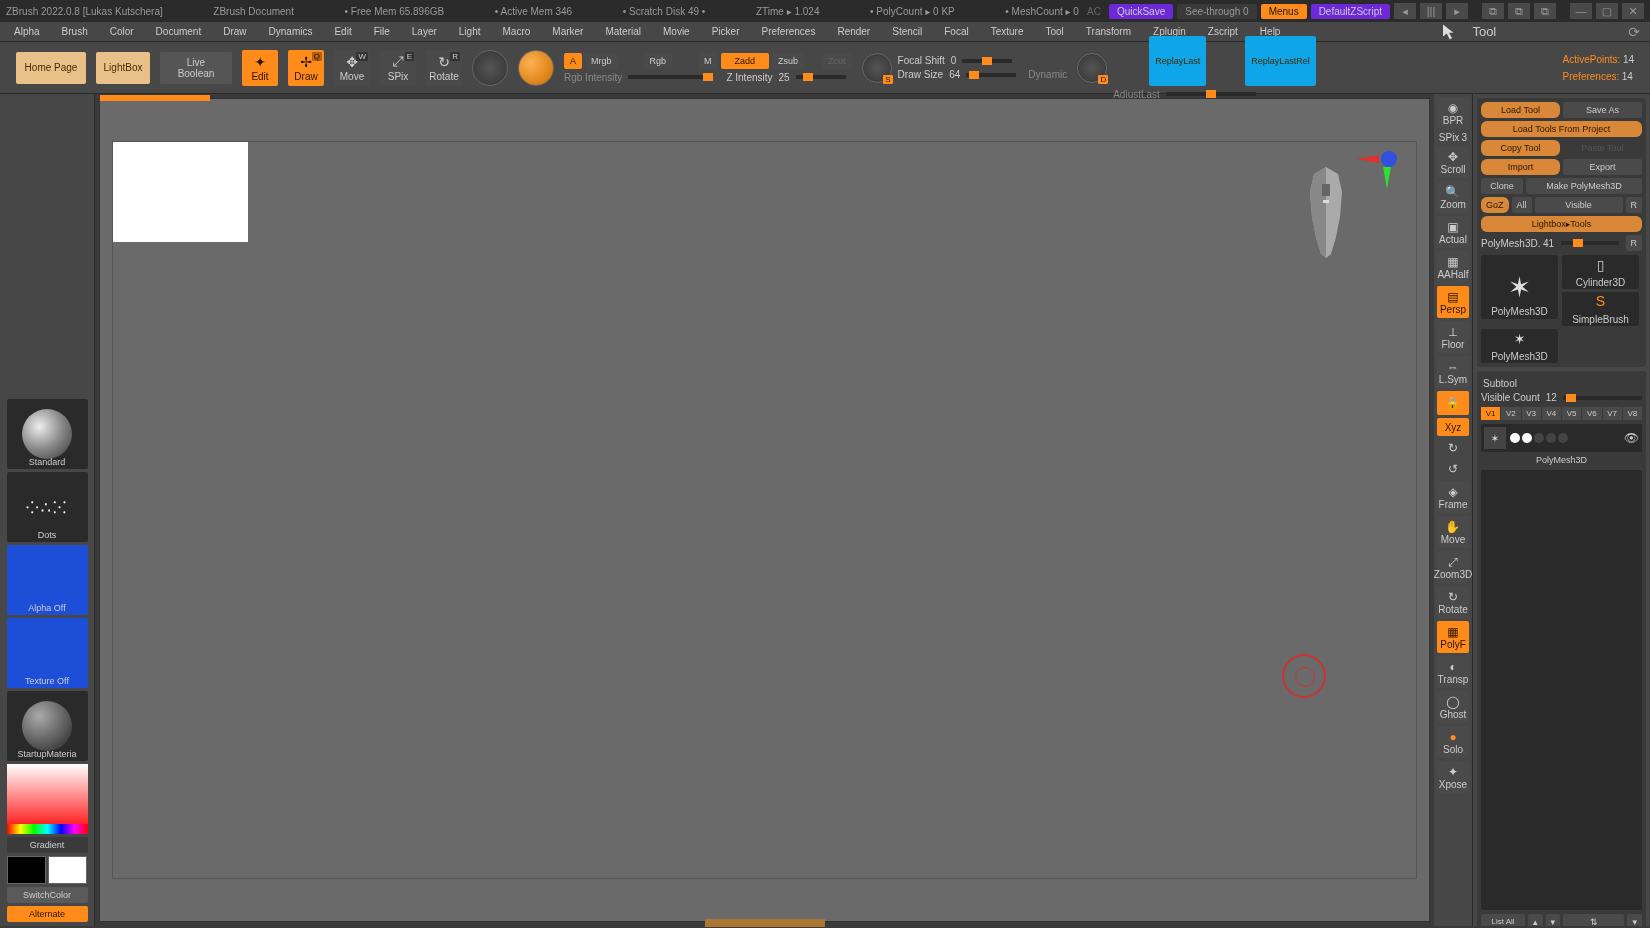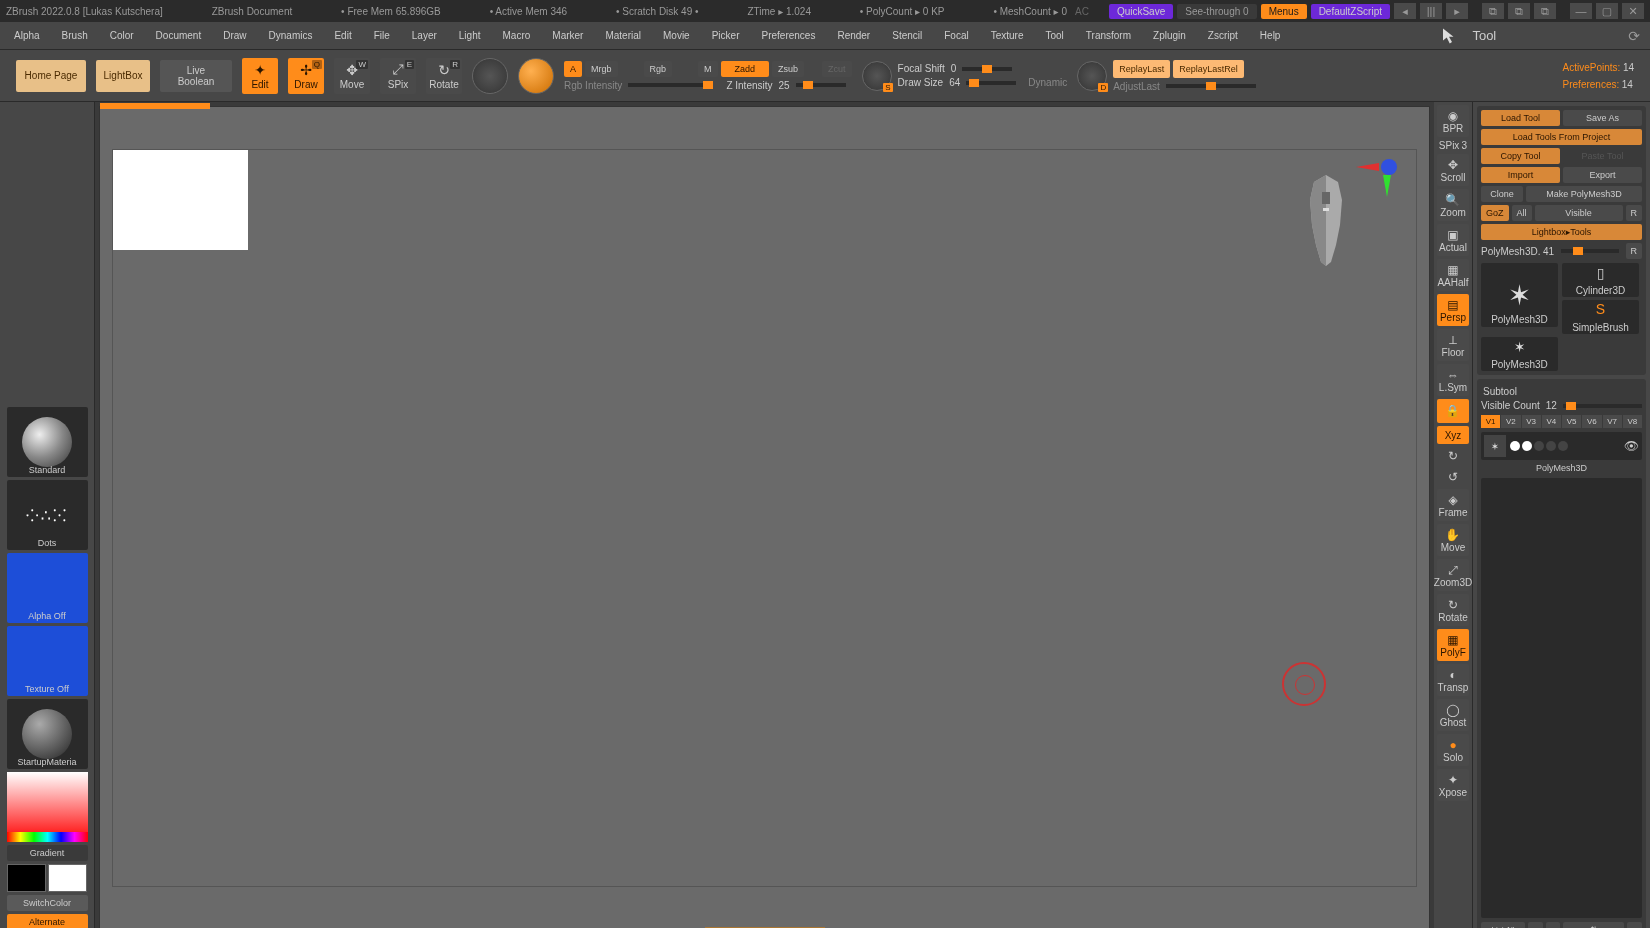--- a/index.html
+++ b/index.html
@@ -8,21 +8,21 @@
 
 .titlebar { height: 22px; background: #2b2b2b; display: flex; align-items: center; padding: 0 6px; gap: 8px; color: #999; position: relative; }
 .titlebar .info { display: flex; gap: 10px; flex: 1; justify-content: space-between; }
 .titlebar .right-controls { display: flex; gap: 4px; align-items: center; }
 .tb-btn { background: #4a4a4a; padding: 2px 8px; border-radius: 2px; cursor: pointer; }
 .tb-btn.orange { background: #ff8c1a; color: #1a1a1a; }
 .tb-btn.dark { background: #6d28d9; color: #ccc; }
 .win-btn { width: 22px; height: 16px; background: #4a4a4a; display: flex; align-items: center; justify-content: center; cursor: pointer; font-size: 11px; }
 
 
-.menubar { height: 28px; background: #474747; display: flex; align-items: center; padding: 0 4px; gap: 2px; border-bottom: 1px solid #2a2a2a; }
+.menubar { height: 20px; background: #474747; display: flex; align-items: center; padding: 0 4px; gap: 2px; border-bottom: 1px solid #2a2a2a; }
 .menu-item { padding: 3px 10px; cursor: pointer; color: #ccc; }
 .menubar .spacer { flex: 1; }
 .cursor-icon { width: 18px; height: 18px; margin-right: 6px; color: #ddd; }
 .tool-label { font-size: 13px; color: #ccc; margin-left: 6px; }
 .history-icon { color: #999; font-size: 14px; margin-right: 6px; }
 
 
 .shelf { height: 52px; background: #474747; display: flex; align-items: center; padding: 4px 16px; gap: 10px; border-bottom: 1px solid #2a2a2a; }
 .shelf-btn { background: #e8c088; color: #4a2a00; padding: 8px 8px; border-radius: 2px; cursor: pointer; font-size: 10px; text-align: center; height: 32px; display: flex; align-items: center; justify-content: center; }
 .shelf-btn.gray { background: #5a5a5a; color: #ccc; }
@@ -34,21 +34,21 @@
 .curve-circle.orange { background: radial-gradient(circle at 35% 35%, #ffb050, #cc6d00); }
 .small-btn { background: #4a4a4a; padding: 3px 6px; border-radius: 2px; cursor: pointer; color: #ccc; font-size: 9px; }
 .small-btn.orange { background: #ff8c1a; color: #2a1500; }
 .small-btn.disabled { color: #666; }
 .slider-group { display: flex; flex-direction: column; gap: 3px; }
 .slider-row { display: flex; align-items: center; gap: 6px; color: #ccc; }
 .slider-track { width: 80px; height: 4px; background: #2a2a2a; position: relative; }
 .slider-thumb { position: absolute; width: 10px; height: 8px; background: #ff8c1a; top: -2px; transform: translateX(-50%); }
 .stats { color: #ff8c1a; font-size: 9px; }
 .stats .val { color: #ccc; }
-.replay-btn { background: #fdba74; color: #4a2a00; padding: 4px 6px; border-radius: 2px; cursor: pointer; font-size: 9px; }
+.replay-btn { background: #0ea5e9; color: #4a2a00; padding: 20px 6px; border-radius: 2px; cursor: pointer; font-size: 9px; margin-left: 36px; }
 
 
 .main { display: flex; height: calc(928px - 22px - 22px - 52px); }
 
 
 .left-sidebar { width: 95px; background: #474747; padding: 4px; display: flex; flex-direction: column; gap: 3px; border-right: 1px solid #2a2a2a; justify-content: flex-end; }
 .thumb { width: 81px; height: 70px; background: #2a2a2a; border-radius: 2px; display: flex; flex-direction: column; align-items: center; justify-content: center; position: relative; margin: 0 auto; }
 .thumb-label { position: absolute; bottom: 2px; font-size: 9px; color: #ccc; width: 100%; text-align: center; }
 .brush-sphere { width: 50px; height: 50px; border-radius: 50%; background: radial-gradient(circle at 35% 35%, #eee, #888, #333); }
 .dots-pattern { color: #fff; font-size: 16px; letter-spacing: 2px; }
@@ -78,21 +78,21 @@
 .vt-btn { width: 32px; height: 32px; background: #4a4a4a; border-radius: 2px; display: flex; flex-direction: column; align-items: center; justify-content: center; cursor: pointer; font-size: 7px; color: #ccc; }
 .vt-btn.orange { background: #ff8c1a; color: #2a1500; }
 .vt-btn.small { height: 18px; }
 .vt-btn .icon { font-size: 12px; }
 
 
 .right-panel { width: 178px; background: #474747; padding: 4px; display: flex; flex-direction: column; gap: 4px; border-left: 1px solid #2a2a2a; overflow: hidden; }
 .panel-section { background: #3a3a3a; border-radius: 3px; padding: 4px; }
 .btn-row { display: flex; gap: 3px; margin-bottom: 3px; }
 .panel-btn { flex: 1; background: #4a4a4a; padding: 3px 4px; border-radius: 2px; cursor: pointer; color: #ccc; font-size: 9px; text-align: center; white-space: nowrap; overflow: hidden; }
-.panel-btn.orange-light { background: #d88838; color: #2a1500; }
+.panel-btn.orange-light { background: #d88838; color: #2a1500; border-radius: 6px; }
 .panel-btn.disabled { background: #3a3a3a; color: #555; }
 .panel-btn.tiny { flex: 0 0 auto; padding: 3px 5px; }
 .tool-grid { display: flex; gap: 4px; margin-top: 4px; }
 .tool-thumb { width: 77px; height: 64px; background: #2a2a2a; border-radius: 2px; display: flex; flex-direction: column; align-items: center; justify-content: center; font-size: 8px; color: #ccc; position: relative; }
 .tool-thumb.half { width: 77px; height: 34px; }
 .star-shape { color: #ddd; font-size: 28px; }
 .panel-label { color: #ccc; padding: 3px 2px; font-size: 10px; }
 .subtool-row { display: flex; align-items: center; gap: 4px; padding: 3px; background: #2a2a2a; border-radius: 2px; margin-top: 4px; }
 .subtool-icon { width: 22px; height: 22px; background: #444; display: flex; align-items: center; justify-content: center; color: #ddd; }
 .subtool-dots { display: flex; gap: 2px; }
@@ -111,21 +111,21 @@
     <span>ZBrush 2022.0.8 [Lukas Kutschera]</span>
     <span>ZBrush Document</span>
     <span>• Free Mem 65.896GB</span>
     <span>• Active Mem 346</span>
     <span>• Scratch Disk 49 •</span>
     <span>ZTime ▸ 1.024</span>
     <span>• PolyCount ▸ 0 KP</span>
     <span>• MeshCount ▸ 0</span>
   </div>
   <div class="right-controls">
-    <span style="color:#666;margin-right:16px">AC</span>
+    <span style="color:#666;margin-right:4px">AC</span>
     <span class="tb-btn dark">QuickSave</span>
     <span class="tb-btn" style="background:#3a3a3a">See-through  0</span>
     <span class="tb-btn orange">Menus</span>
     <span class="tb-btn dark">DefaultZScript</span>
     <span class="win-btn">◂</span>
     <span class="win-btn">|||</span>
     <span class="win-btn">▸</span>
     <span style="width:6px"></span>
     <span class="win-btn">⧉</span>
     <span class="win-btn">⧉</span>

